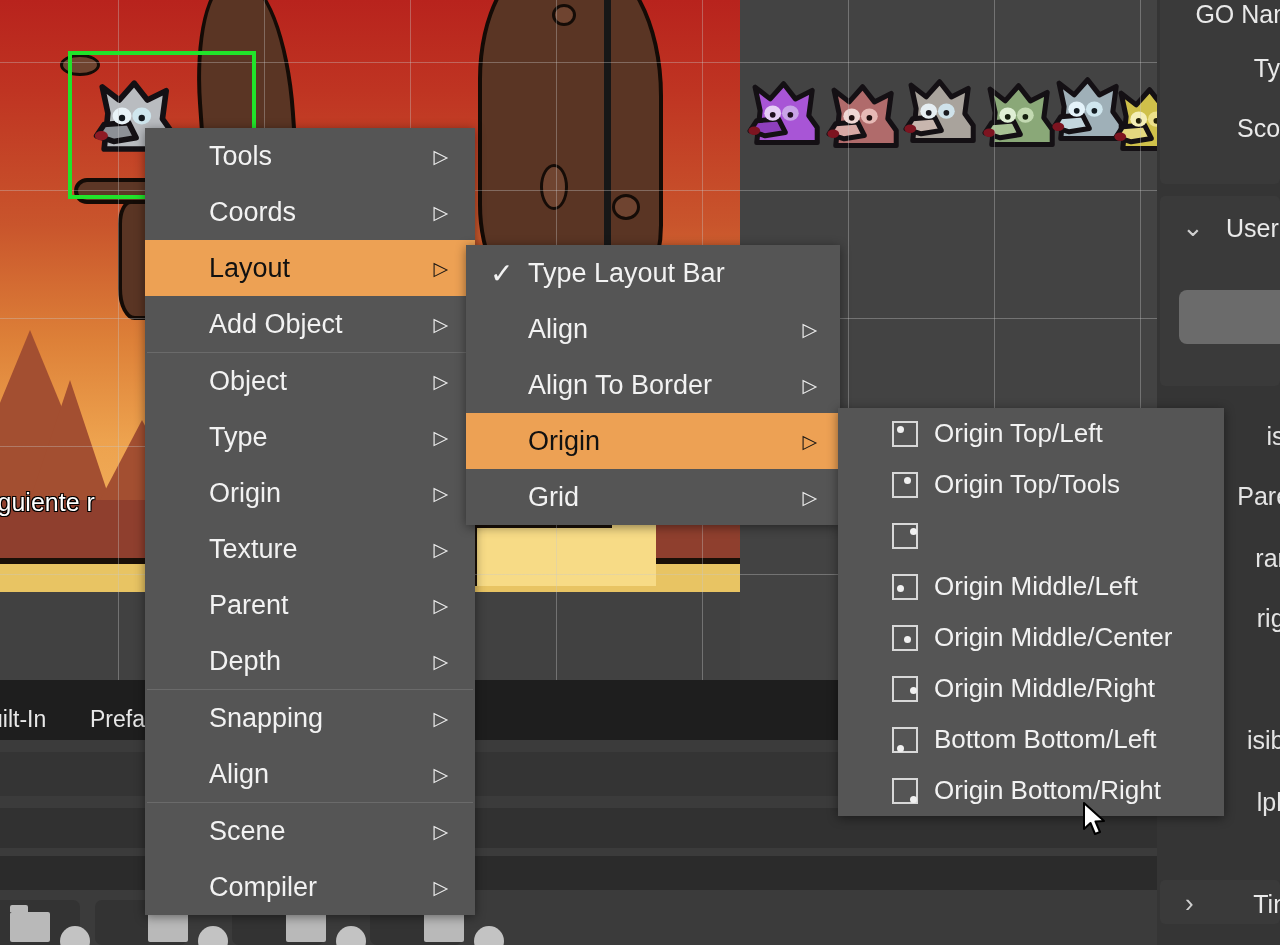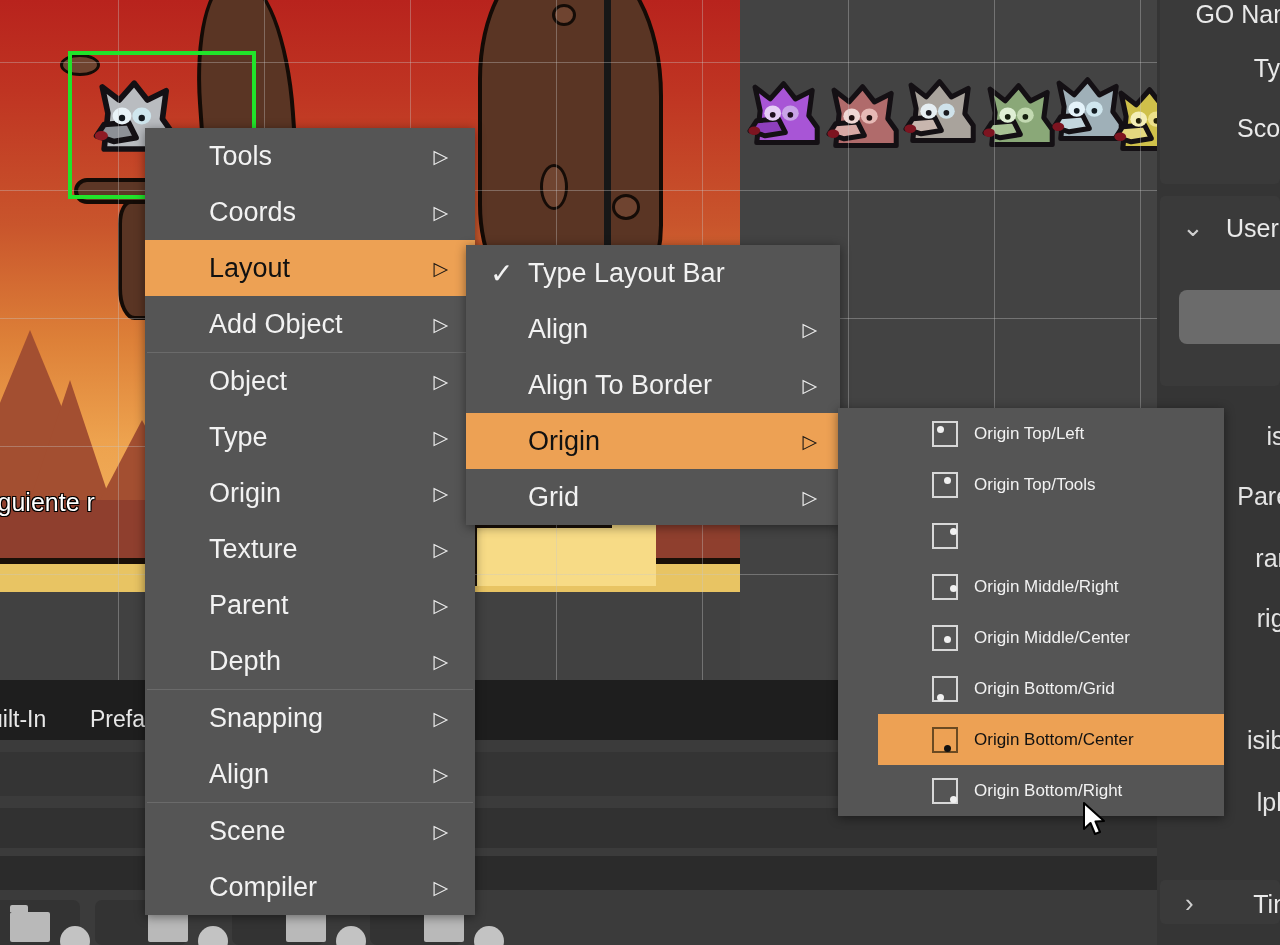--- a/index.html
+++ b/index.html
@@ -94,21 +94,21 @@
   #menu1 .mi .arw{ right:27px; }
 
   
   #menu2{ left:466px; top:245px; width:374px; }
   #menu2 .mi .lab{ left:62px; }
   #menu2 .mi .arw{ right:23px; }
   #menu2 .check{ position:absolute; left:24px; font-size:28px; }
 
   
   #menu3{ left:838px; top:408px; width:386px; }
-  #menu3 .mi{ height:51px; font-size:17px;margin-left:40px; }
+  #menu3 .mi{ height:51px; font-size:26px; }
   #menu3 .mi .lab{ left:96px; }
   .oicon{ position:absolute; left:54px; width:26px; height:26px; border:2px solid #d8d8d8; }
   .mi.hl .oicon{ border-color:#6b4a22; }
   .oicon i{ position:absolute; width:7px; height:7px; border-radius:50%; background:#f0f0f0; }
   .mi.hl .oicon i{ background:#111; }
 
   
   .cursor{ position:absolute; left:1082px; top:802px; width:26px; height:36px; }
 </style>
 </head>
@@ -415,41 +415,41 @@
         </span>
       <span class="lab">Origin Top/Tools</span>
     </div>
     <div class="mi">
       <span class="oicon">
           <i style="left:16px;top:3px"></i>
         </span>
     </div>
     <div class="mi">
       <span class="oicon">
+          <i style="left:3px;top:9.5px"></i>
+        </span>
+      <span class="lab">Origin Middle/Left</span>
+    </div>
+    <div class="mi">
+      <span class="oicon">
+          <i style="left:9.5px;top:9.5px"></i>
+        </span>
+      <span class="lab">Origin Middle/Center</span>
+    </div>
+    <div class="mi">
+      <span class="oicon">
           <i style="left:16px;top:9.5px"></i>
         </span>
       <span class="lab">Origin Middle/Right</span>
     </div>
     <div class="mi">
       <span class="oicon">
-          <i style="left:9.5px;top:9.5px"></i>
-        </span>
-      <span class="lab">Origin Middle/Center</span>
-    </div>
-    <div class="mi">
-      <span class="oicon">
           <i style="left:3px;top:16px"></i>
         </span>
-      <span class="lab">Origin Bottom/Grid</span>
-    </div>
-    <div class="mi hl">
-      <span class="oicon">
-          <i style="left:9.5px;top:16px"></i>
-        </span>
-      <span class="lab">Origin Bottom/Center</span>
+      <span class="lab">Bottom Bottom/Left</span>
     </div>
     <div class="mi">
       <span class="oicon">
           <i style="left:16px;top:16px"></i>
         </span>
       <span class="lab">Origin Bottom/Right</span>
     </div>
   </div>
 
   <div class="cursor">

